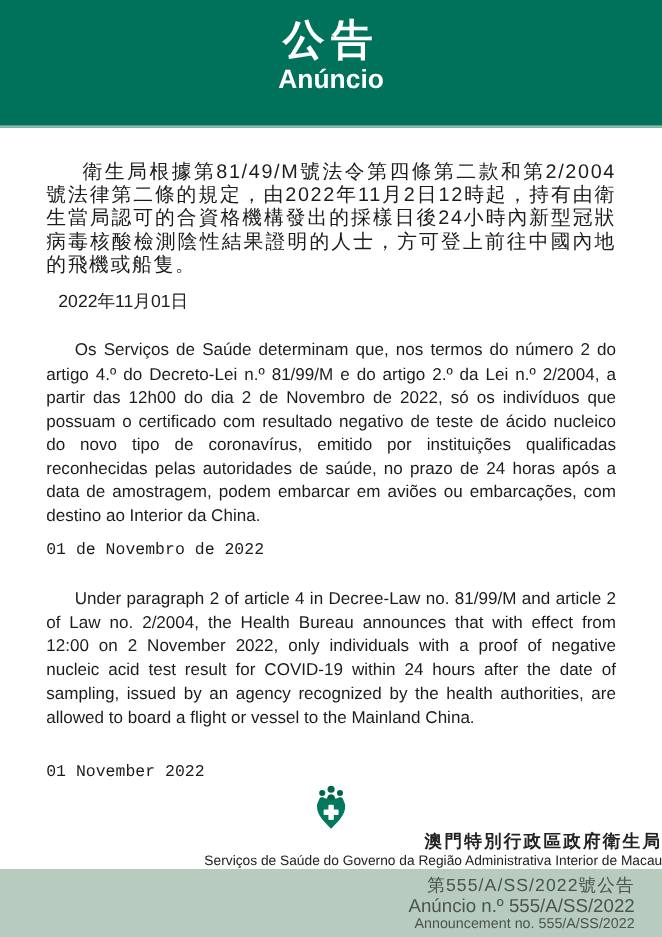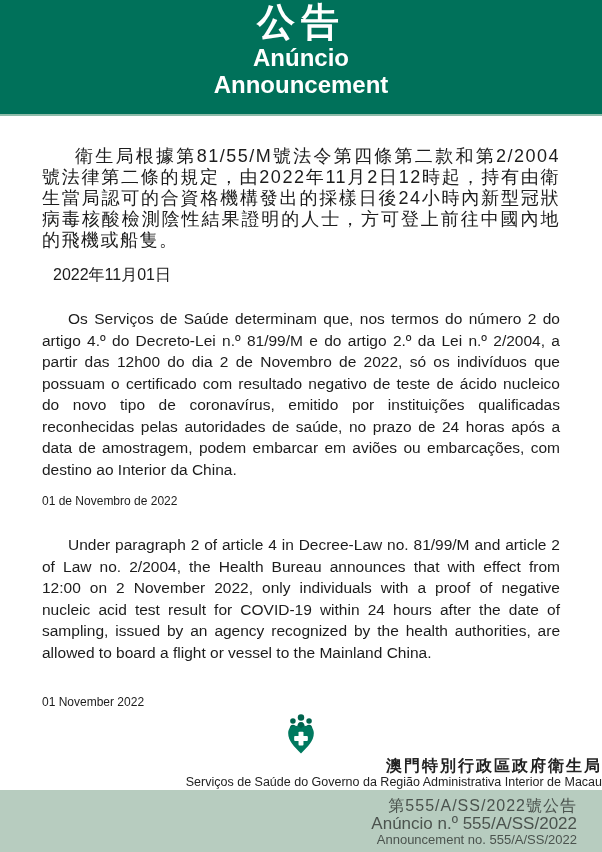--- a/index.html
+++ b/index.html
@@ -13,21 +13,21 @@
     color: #1c1c1c;
   }
 
   
   .header {
     height: 116px;
     background: #00715a;
     border-bottom: 2px solid #8fbcaa;
     text-align: center;
     color: #ffffff;
-    padding-top: 0;
+    padding-top: 15px;
     box-sizing: border-box;
   }
   .h-zh { font-size: 38px; font-weight: bold; line-height: 44px; letter-spacing: 6px; }
   .h-pt { font-size: 24px; font-weight: bold; line-height: 27px; margin-top: 0; }
   .h-en { font-size: 24px; font-weight: bold; line-height: 27px; }
 
   
   .content { padding: 0 42px; }
   .zh-para {
     margin: 30px 0 0 0;
@@ -38,21 +38,21 @@
     text-indent: 33px;
   }
   .zh-date { margin: 14px 0 0 11px; font-size: 16px; line-height: 19px; }
   .latin-para {
     margin: 24px 0 0 0;
     font-size: 15.5px;
     line-height: 21.5px;
     text-align: justify;
     text-indent: 26px;
   }
-  .latin-date { margin: 12px 0 0 0; font-size: 12px; line-height: 18px; }
+  .latin-date { margin: 12px 0 0 0; font-size: 15px; line-height: 18px; font-family: Liberation Mono, monospace; }
   .en-date { margin: 30px 0 0 0; }
 
   
   .agency {
     position: absolute;
     left: 0; right: 0;
     bottom: 62px;
     text-align: right;
   }
   .agency svg { display: block; margin: 0 auto 1px auto; }
@@ -78,25 +78,24 @@
   .f-en { font-size: 13px; line-height: 16px; }
 </style>
 </head>
 <body>
 
 <div class="page">
 
   <header class="header">
     <div class="h-zh">公告</div>
     <div class="h-pt">Anúncio</div>
-    <div class="h-en">Announcement</div>
   </header>
 
   <main class="content">
-    <p class="zh-para">衛生局根據第81/55/M號法令第四條第二款和第2/2004號法律第二條的規定，由2022年11月2日12時起，持有由衛生當局認可的合資格機構發出的採樣日後24小時內新型冠狀病毒核酸檢測陰性結果證明的人士，方可登上前往中國內地的飛機或船隻。</p>
+    <p class="zh-para">衛生局根據第81/49/M號法令第四條第二款和第2/2004號法律第二條的規定，由2022年11月2日12時起，持有由衛生當局認可的合資格機構發出的採樣日後24小時內新型冠狀病毒核酸檢測陰性結果證明的人士，方可登上前往中國內地的飛機或船隻。</p>
     <p class="zh-date">2022年11月01日</p>
     <p class="latin-para">Os Serviços de Saúde determinam que, nos termos do número 2 do artigo 4.º do Decreto-Lei n.º 81/99/M e do artigo 2.º da Lei n.º 2/2004, a partir das 12h00 do dia 2 de Novembro de 2022, só os indivíduos que possuam o certificado com resultado negativo de teste de ácido nucleico do novo tipo de coronavírus, emitido por instituições qualificadas reconhecidas pelas autoridades de saúde, no prazo de 24 horas após a data de amostragem, podem embarcar em aviões ou embarcações, com destino ao Interior da China.</p>
     <p class="latin-date">01 de Novembro de 2022</p>
     <p class="latin-para">Under paragraph 2 of article 4 in Decree-Law no. 81/99/M and article 2 of Law no. 2/2004, the Health Bureau announces that with effect from 12:00 on 2 November 2022, only individuals with a proof of negative nucleic acid test result for COVID-19 within 24 hours after the date of sampling, issued by an agency recognized by the health authorities, are allowed to board a flight or vessel to the Mainland China.</p>
     <p class="latin-date en-date">01 November 2022</p>
   </main>
 
   <div class="agency">
     <svg width="38" height="42" viewBox="0 0 40 44" xmlns="http://www.w3.org/2000/svg">
 

